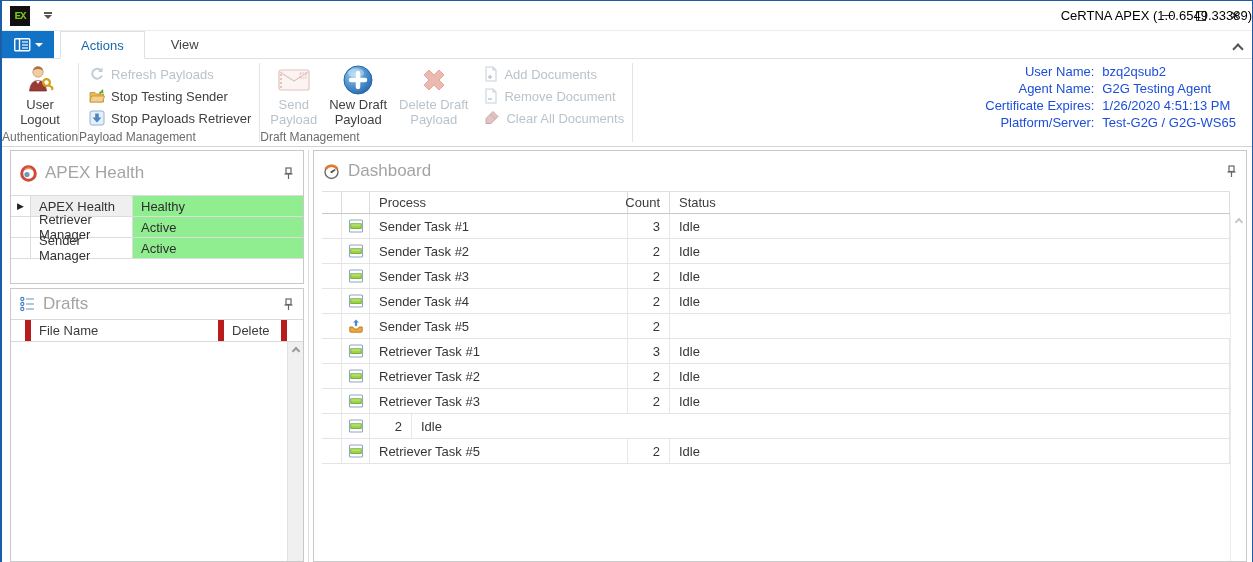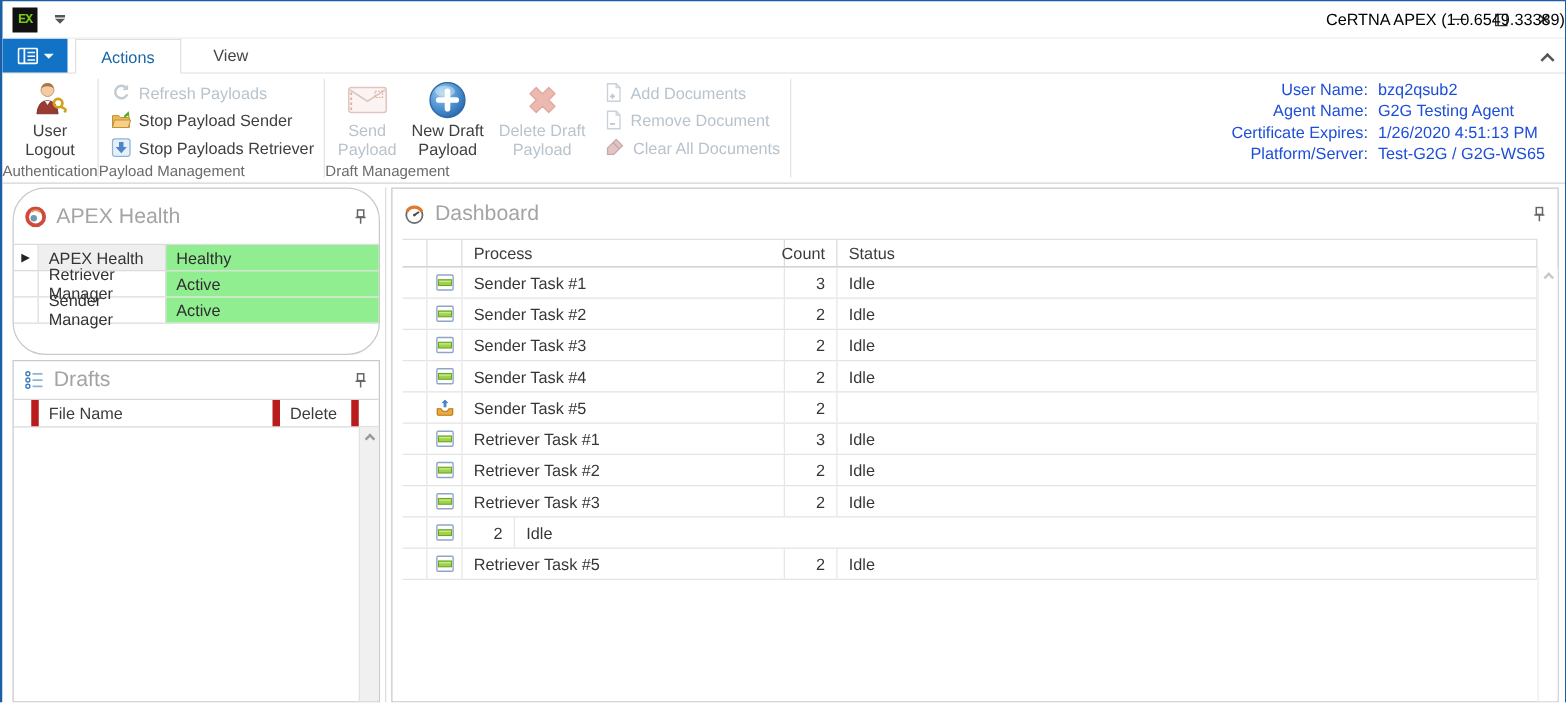--- a/index.html
+++ b/index.html
@@ -65,21 +65,21 @@
   .left-col { width:294px; flex:0 0 294px; display:flex; flex-direction:column; min-height:0; }
   .splitter { width:9px; flex:0 0 9px; position:relative; cursor:col-resize; }
   .splitter::after { content:""; position:absolute; left:4px; top:0; bottom:0; width:1px; background:#dcdcdc; }
 
   .panel { background:#fff; border:1px solid #c9c9c9; display:flex; flex-direction:column; position:relative; min-height:0; }
   .panel-header { display:flex; align-items:center; padding:0 9px; gap:8px; flex:0 0 auto; }
   .panel-title { font-size:17px; color:#a4a4a4; }
   .pin-btn { margin-left:auto; cursor:pointer; display:flex; align-items:center; }
 
   
-  .apex-panel { height:134px; flex:0 0 134px; margin-bottom:4px;border-radius:26px; }
+  .apex-panel { height:134px; flex:0 0 134px; margin-bottom:4px; }
   .apex-panel .panel-header { height:44px; }
   .htable { border-top:1px solid #dcdcdc; }
   .hrow { display:flex; height:21px; border-bottom:1px solid #dcdcdc; font-size:13px; align-items:stretch; cursor:default; }
   .hcell { display:flex; align-items:center; padding:0 8px; }
   .hcell.ind { width:20px; flex:0 0 20px; padding:0; justify-content:center; border-right:1px solid #dcdcdc; font-size:9px; color:#222; }
   .hcell.name { width:102px; flex:0 0 102px; border-right:1px solid #dcdcdc; color:#333; }
   .hcell.name.sel { background:#efefef; }
   .hcell.status { flex:1; background:#90ee90; color:#2e2e2e; }
 
   
@@ -184,21 +184,21 @@
               <path d="M13.5 1.5 L13.5 6 L9 6 Z" fill="#c3ccd4"></path>
             </svg>
             <span>Refresh Payloads</span>
           </div>
           <div class="smallbtn">
             <svg width="16" height="16" viewBox="0 0 16 16">
               <path d="M1 4.5 h5 l1.5 1.5 h7 v8 H1 Z" fill="#e9b95c" stroke="#c39032" stroke-width="0.8"></path>
               <path d="M2.5 8 h13 l-1.8 6 H1 Z" fill="#f6d089" stroke="#c39032" stroke-width="0.8"></path>
               <path d="M10 4.8 L14 1 L14.5 5.5 L12.8 4.6 L11 6.4 Z" fill="#58a822"></path>
             </svg>
-            <span>Stop Payload Sender</span>
+            <span>Stop Testing Sender</span>
           </div>
           <div class="smallbtn">
             <svg width="16" height="16" viewBox="0 0 16 16">
               <rect x="1" y="1" width="14" height="14" rx="2" fill="#e7f0f9" stroke="#8fb3d4" stroke-width="1"></rect>
               <path d="M6.2 3.5 h3.6 v4 h2.7 L8 12.5 L3.5 7.5 h2.7 Z" fill="#4a86c8"></path>
             </svg>
             <span>Stop Payloads Retriever</span>
           </div>
         </div>
       </div>

